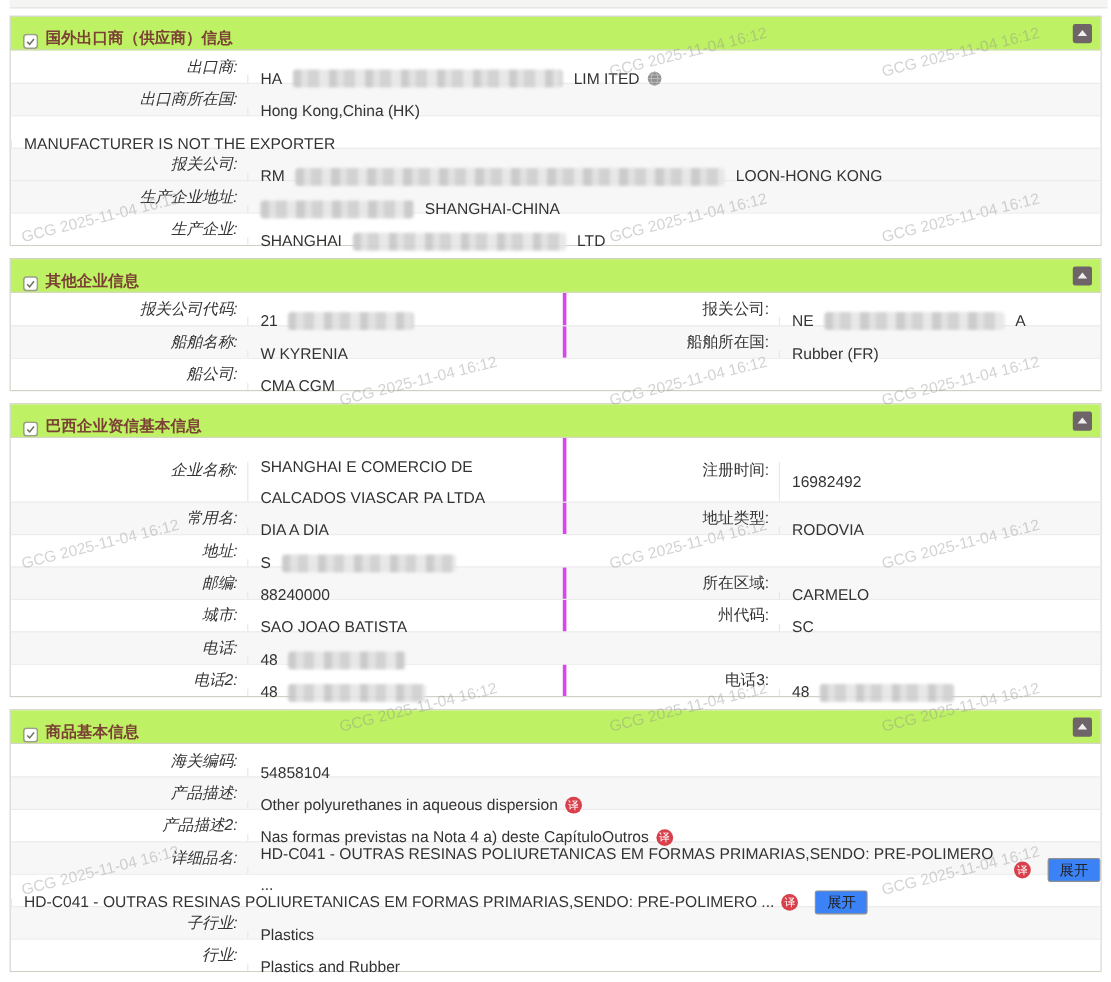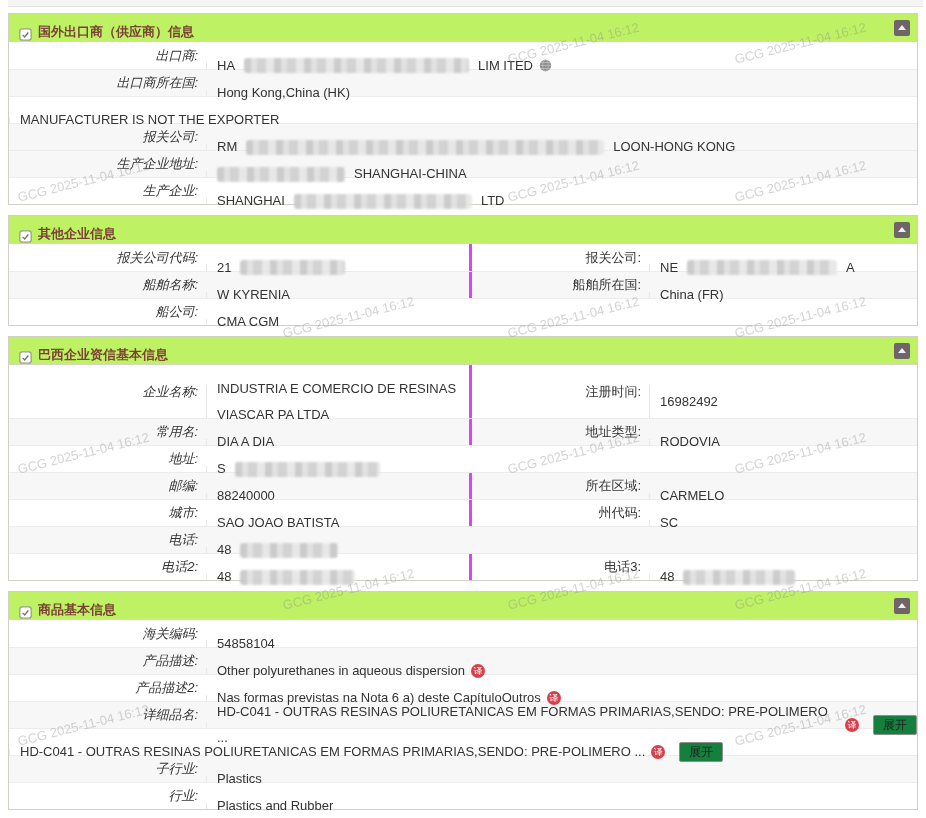--- a/index.html
+++ b/index.html
@@ -37,21 +37,21 @@
     background:repeating-linear-gradient(90deg,#c7c7c7 0 7px,#dfdfdf 7px 13px,#cfcfcf 13px 22px,#e6e6e6 22px 30px);
     filter:blur(1.3px);opacity:.9;margin:0 3px;
   }
   .tr-badge{
     width:14px;height:14px;border-radius:50%;background:#d8414b;color:#fff;
     font-size:9px;line-height:14px;display:inline-flex;align-items:center;justify-content:center;
     flex:none;cursor:pointer;
   }
   .expand-btn{
     margin-left:8px;padding:0 9px;font-size:12px;color:#222;
-    border:1px solid #8f8f8f;background:#15803d;border-radius:2px;height:20px;line-height:18px;
+    border:1px solid #8f8f8f;background:#3b82f6;border-radius:2px;height:20px;line-height:18px;
     cursor:pointer;flex:none;font-family:"Liberation Sans",sans-serif;
   }
   .icon{display:inline-flex;flex:none;}
   .wm{
     position:absolute;transform:rotate(-14deg);transform-origin:left center;
     font-size:13px;color:rgba(140,140,140,.38);white-space:nowrap;pointer-events:none;z-index:5;
   }
   #wm-layer{position:absolute;inset:0;pointer-events:none;z-index:5;}
 </style>
 </head>
@@ -167,21 +167,21 @@
         <span class="txt">A</span>
     </div>
   </div>
   <div class="row alt">
     <div class="lbl">船舶名称:</div>
     <div class="val half">
         <span class="txt">W KYRENIA</span>
       </div>
     <div class="lbl2">船舶所在国:</div>
     <div class="val">
-        <span class="txt">China (FR)</span>
+        <span class="txt">Rubber (FR)</span>
       </div>
   </div>
   <div class="row">
     <div class="lbl">船公司:</div>
     <div class="val">
         <span class="txt">CMA CGM</span>
       </div>
   </div>
 </div>
 
@@ -194,21 +194,21 @@
         </svg>
     </span>
     <span>巴西企业资信基本信息</span>
     <span class="collapse-btn">
         <span class="tri"></span>
       </span>
   </div>
   <div class="row tall">
     <div class="lbl">企业名称:</div>
     <div class="val half">
-        <span class="txt">INDUSTRIA E COMERCIO DE RESINAS VIASCAR PA LTDA</span>
+        <span class="txt">SHANGHAI E COMERCIO DE CALCADOS VIASCAR PA LTDA</span>
       </div>
     <div class="lbl2">注册时间:</div>
     <div class="val">
         <span class="txt">16982492</span>
       </div>
   </div>
   <div class="row alt">
     <div class="lbl">常用名:</div>
     <div class="val half">
         <span class="txt">DIA A DIA</span>
@@ -288,21 +288,21 @@
   <div class="row alt">
     <div class="lbl">产品描述:</div>
     <div class="val">
       <span class="txt">Other polyurethanes in aqueous dispersion</span>
       <span class="tr-badge">译</span>
     </div>
   </div>
   <div class="row">
     <div class="lbl">产品描述2:</div>
     <div class="val">
-      <span class="txt">Nas formas previstas na Nota 6 a) deste CapítuloOutros</span>
+      <span class="txt">Nas formas previstas na Nota 4 a) deste CapítuloOutros</span>
       <span class="tr-badge">译</span>
     </div>
   </div>
   <div class="row alt">
     <div class="lbl">详细品名:</div>
     <div class="val">
       <span class="txt">HD-C041 - OUTRAS RESINAS POLIURETANICAS EM FORMAS PRIMARIAS,SENDO: PRE-POLIMERO ...</span>
       <span class="tr-badge">译</span>
       <button class="expand-btn">展开</button>
     </div>

